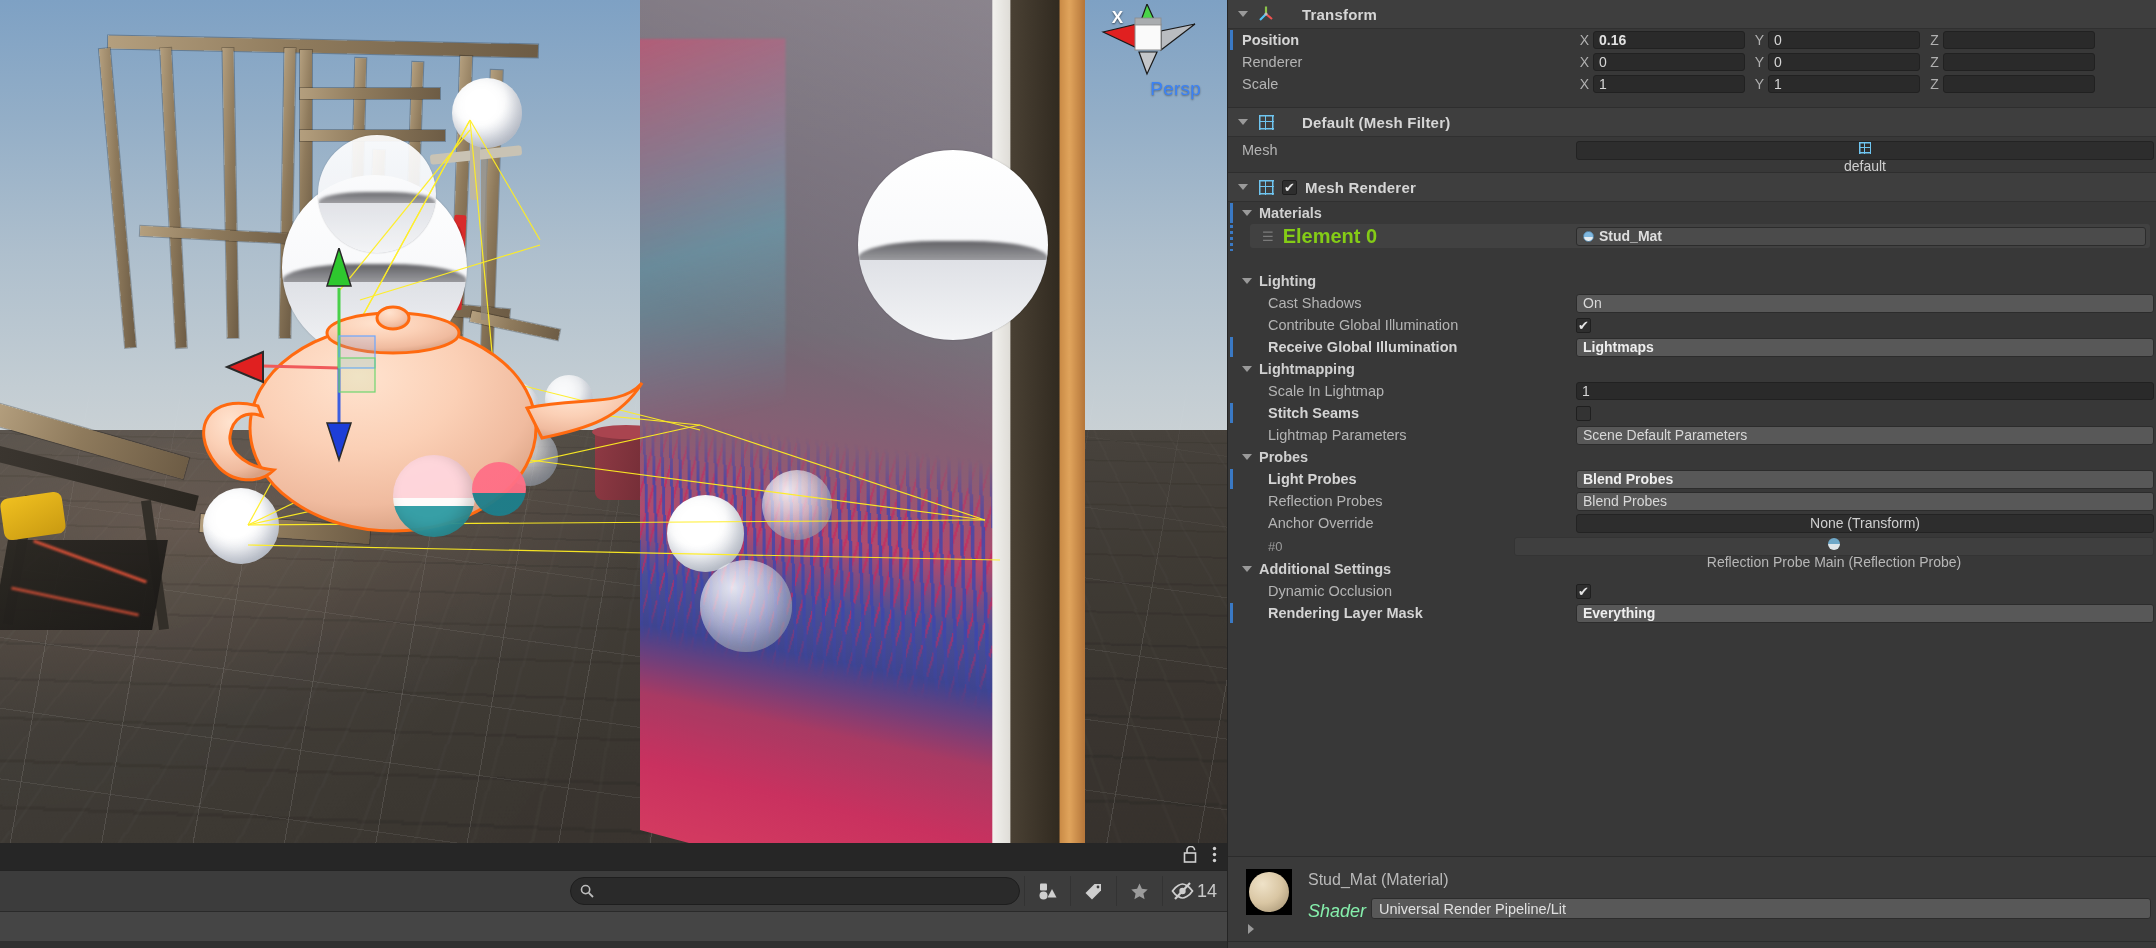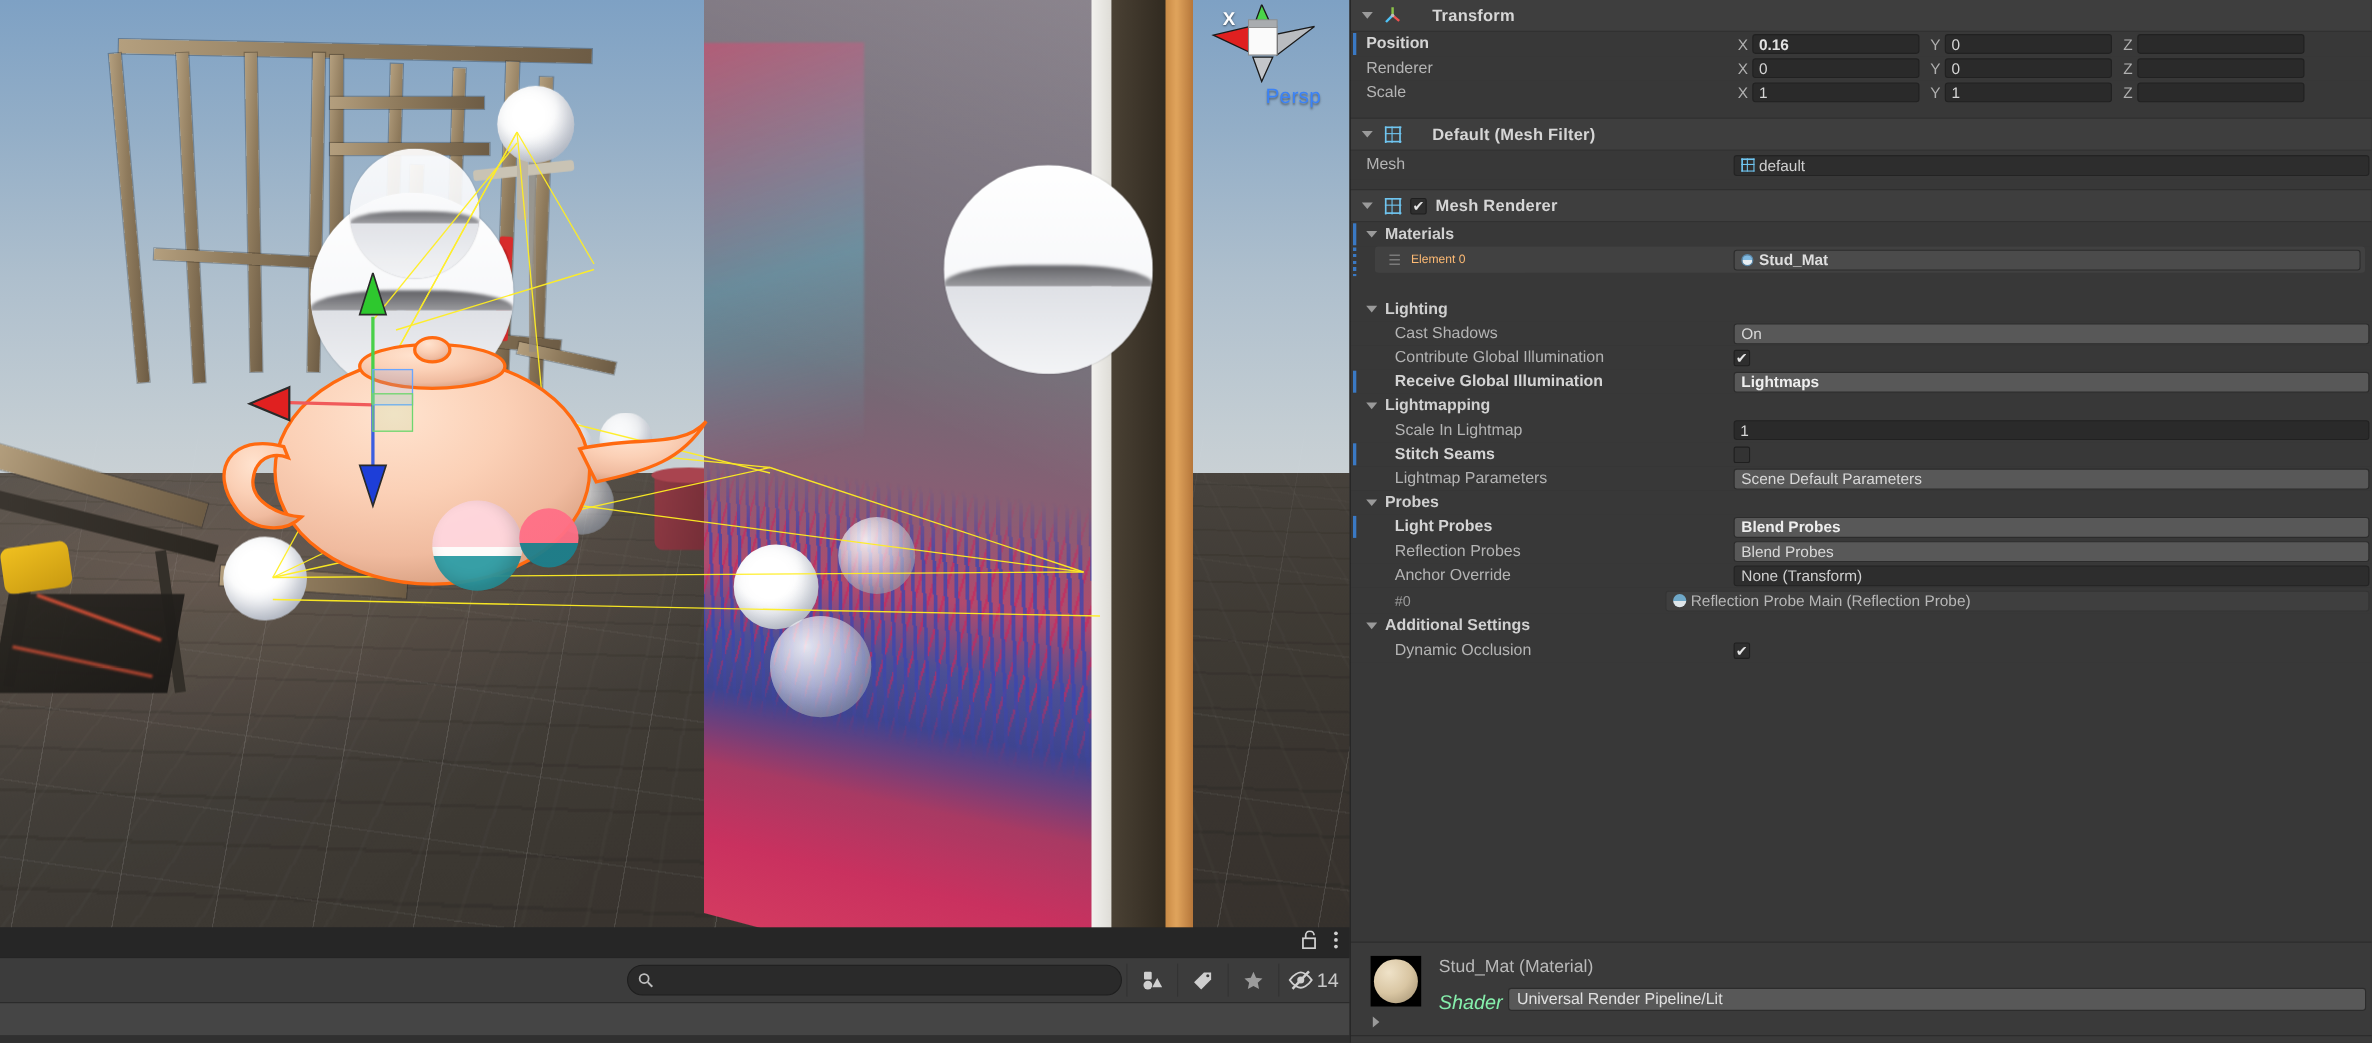--- a/index.html
+++ b/index.html
@@ -151,35 +151,35 @@
   .fields{ position:absolute; left:348px; right:0; top:0; height:22px; display:flex; align-items:center; }
 
   .vec{ display:flex; align-items:center; width:100%; }
   .vec .axis{ color:#b0b0b0; font-size:14px; width:17px; text-align:center; flex:none; }
   .vec .inp{ height:18px; background:#2a2a2a; border:1px solid #212121; border-radius:3px;
     color:#d6d6d6; font-size:14px; padding:0 5px; line-height:17px; width:152px; flex:none; overflow:hidden; }
   .vec .inp.b{ font-weight:bold; color:#e2e2e2; }
 
   .objfield{ height:19px; background:#2d2d2d; border:1px solid #232323; border-radius:3px;
     display:flex; align-items:center; gap:4px; padding:0 6px; color:#cfcfcf; font-size:14px;
-    width:100%; margin-right:2px; }
+    width:100%; margin-right:2px;flex-direction:column; }
   .dropdown{ height:19px; background:#585858; border:1px solid #2c2c2c; border-radius:3px;
     display:flex; align-items:center; padding:0 6px; color:#d8d8d8; font-size:14px; width:100%; margin-right:2px; }
   .dropdown.b{ font-weight:bold; color:#eee; }
   .numfield{ height:18px; background:#2a2a2a; border:1px solid #212121; border-radius:3px;
     color:#d6d6d6; font-size:14px; padding:0 5px; line-height:17px; width:100%; margin-right:2px; }
   .chk{ width:15px; height:15px; background:#2e2e2e; border:1px solid #1f1f1f; border-radius:2px;
     display:flex; align-items:center; justify-content:center; }
   .chk .tick{ color:#e6e6e6; font-size:13px; line-height:13px; }
   .chk.empty{ background:#333; }
 
   .mat-elem{ position:relative; height:24px; display:flex; align-items:center; background:#414141;
     margin:0 6px 0 22px; border-radius:3px; }
   .mat-elem .drag{ color:#7a7a7a; font-size:13px; padding:0 10px 0 12px; letter-spacing:-1px; }
-  .mat-elem .nm{ color:#fdba74; font-size:11px; font-weight:normal; }
+  .mat-elem .nm{ color:#84cc16; font-size:20px; font-weight:bold; }
   .mat-elem .of{ position:absolute; left:326px; right:4px; height:19px; background:#4b4b4b;
     border:1px solid #2c2c2c; border-radius:3px; display:flex; align-items:center; gap:5px; padding:0 6px;
     color:#dedede; font-size:14px; font-weight:bold; }
 
   .matball{ width:11px; height:11px; border-radius:50%; flex:none;
     background:linear-gradient(to bottom,#7fb8e0 0 50%, #e8eef2 50% 100%); border:1px solid #5a88aa; }
   .meshicon{ width:12px; height:12px; flex:none;
     background:
       linear-gradient(#6fc5f0,#6fc5f0) 0 0/100% 1.5px no-repeat,
       linear-gradient(#6fc5f0,#6fc5f0) 0 100%/100% 1.5px no-repeat,
@@ -616,20 +616,27 @@
       <span class="label hdr">Additional Settings</span>
     </div>
     <div class="row">
       <span class="label ind2">Dynamic Occlusion</span>
       <div class="fields">
         <span class="chk">
             <span class="tick">✔</span>
           </span>
       </div>
     </div>
+    <div class="row">
+      <div class="ovr"></div>
+      <span class="label b ind2">Rendering Layer Mask</span>
+      <div class="fields">
+        <div class="dropdown b">Everything</div>
+      </div>
+    </div>
 
     <div class="mat-footer">
       <div class="prev">
           <div class="sphere"></div>
         </div>
       <div class="title">Stud_Mat (Material)</div>
       <div class="shader-lbl">Shader</div>
       <div class="shader-val">Universal Render Pipeline/Lit</div>
       <span class="expand tri-r"></span>
       <div class="botline"></div>

